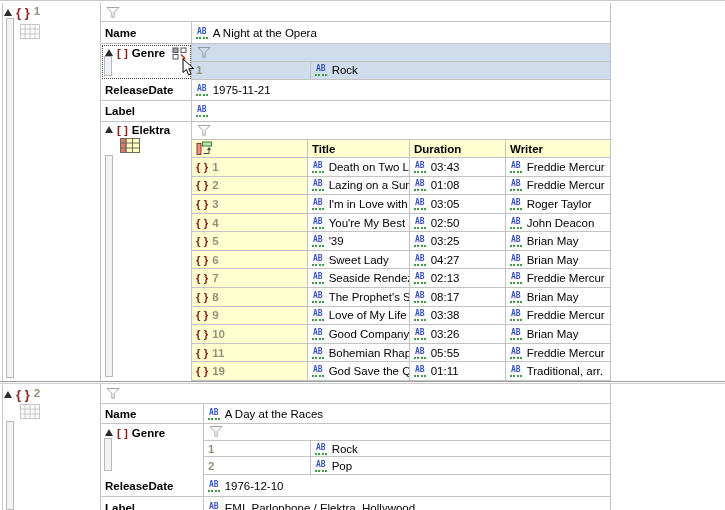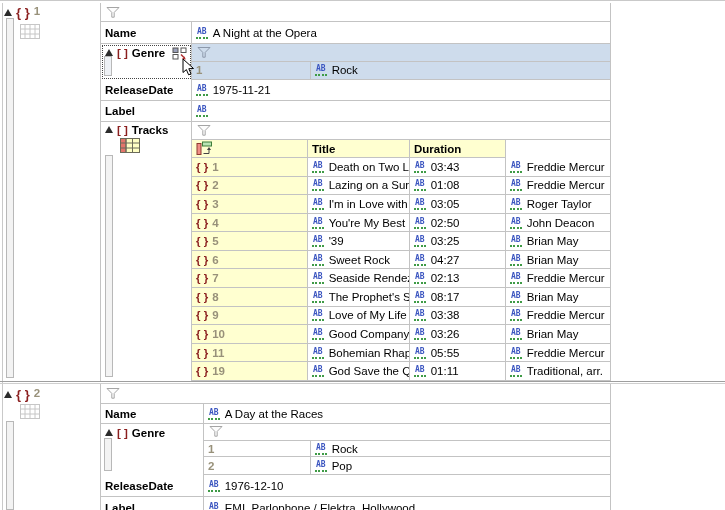--- a/index.html
+++ b/index.html
@@ -137,21 +137,21 @@
             <span class="abl">AB</span>
           </span>
         </div>
     </div>
 
     <div class="row" style="height:259px;">
       <div class="keycell" style="width:91px;height:259px;border-bottom:none;">
         <div class="abs tri" style="left:4px;top:4px;"></div>
         <div class="klabels" style="top:2px;">
           <span class="arr">[ ]</span>
-          <span class="k">Tracks</span>
+          <span class="k">Elektra</span>
         </div>
         <div class="abs" style="left:19px;top:16px;">
           <svg width="20" height="15">
               <rect x="0.5" y="0.5" width="19" height="14" fill="#ffffc4" stroke="#6b6b5a"></rect>
               <rect x="0.5" y="0.5" width="5.5" height="14" fill="#e4756b" stroke="#6b6b5a"></rect>
               <path d="M6 0 V15 M12.5 0 V15 M0 5 H20 M0 10 H20" stroke="#6b6b5a" fill="none"></path>
             </svg>
         </div>
         <div class="bar" style="left:4px;top:33px;height:222px;"></div>
       </div>
@@ -174,20 +174,23 @@
                   <path d="M10.9 9 L13 6 L15.1 9 Z" fill="#444"></path>
                 </svg>
               </span>
             </div>
           <div class="c hdr" style="width:102px;flex:none;">
             <span>Title</span>
             </div>
           <div class="c hdr" style="width:96px;flex:none;">
             <span>Duration</span>
             </div>
+          <div class="c hdr last" style="flex:1;">
+            <span>Writer</span>
+            </div>
         </div>
 
         <div class="row trow">
           <div class="c idxcell" style="width:116px;flex:none;">
               <span class="obj">{ }</span>
               <span class="num">1</span>
             </div>
           <div class="c" style="width:102px;flex:none;">
               <span class="ab">
                 <span class="abl">AB</span>
@@ -305,21 +308,21 @@
         </div>
         <div class="row trow">
           <div class="c idxcell" style="width:116px;flex:none;">
               <span class="obj">{ }</span>
               <span class="num">6</span>
             </div>
           <div class="c" style="width:102px;flex:none;">
               <span class="ab">
                 <span class="abl">AB</span>
               </span>
-              <span>Sweet Rock</span>
+              <span>Sweet Lady</span>
             </div>
           <div class="c" style="width:96px;flex:none;">
               <span class="ab">
                 <span class="abl">AB</span>
               </span>
               <span>04:27</span>
             </div>
           <div class="c last" style="flex:1;">
               <span class="ab">
                 <span class="abl">AB</span>

